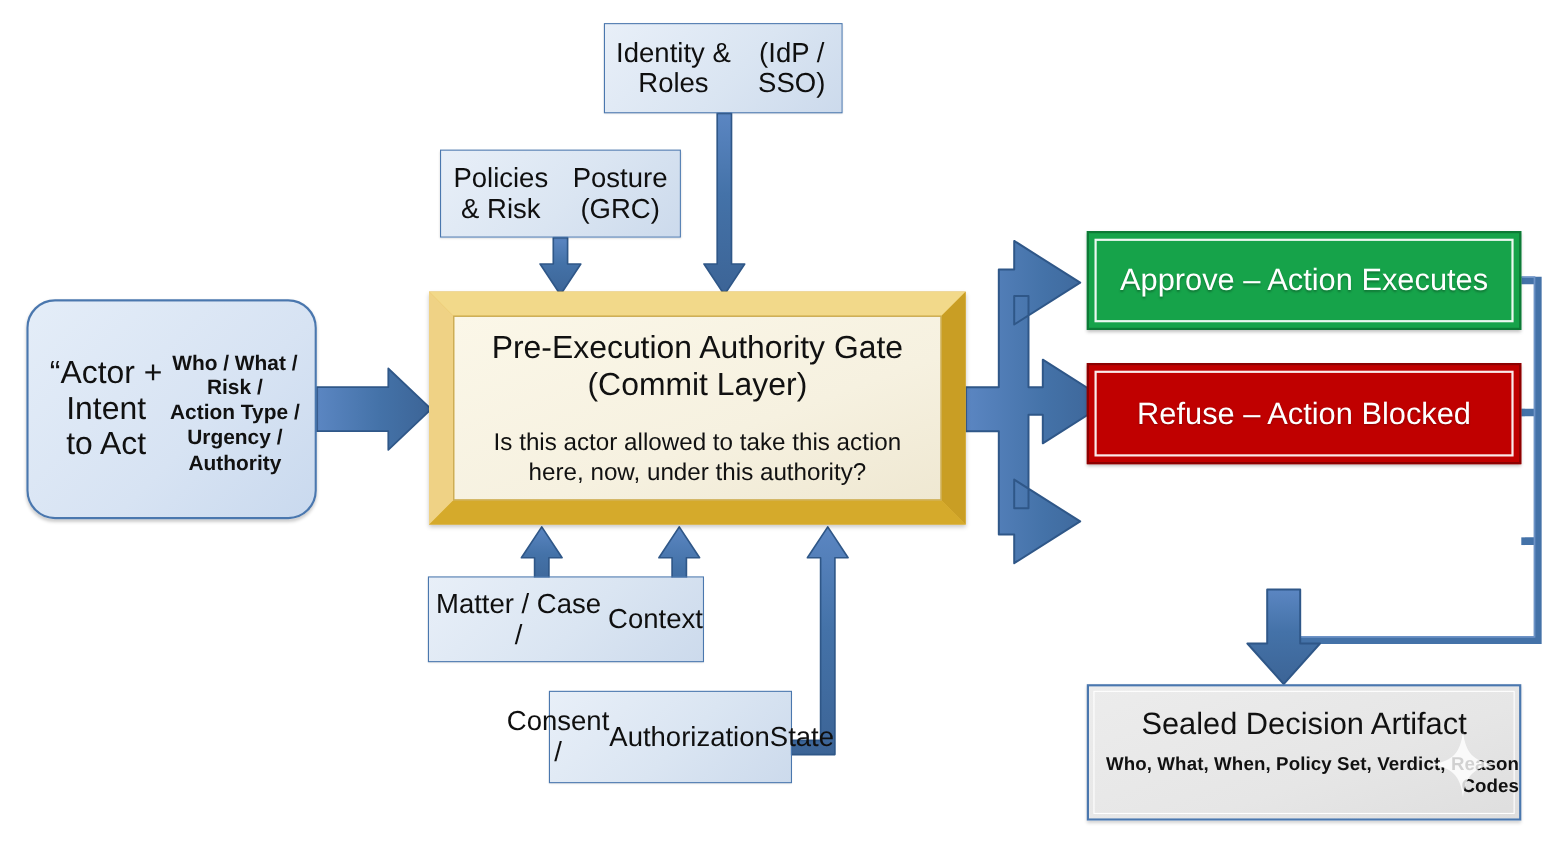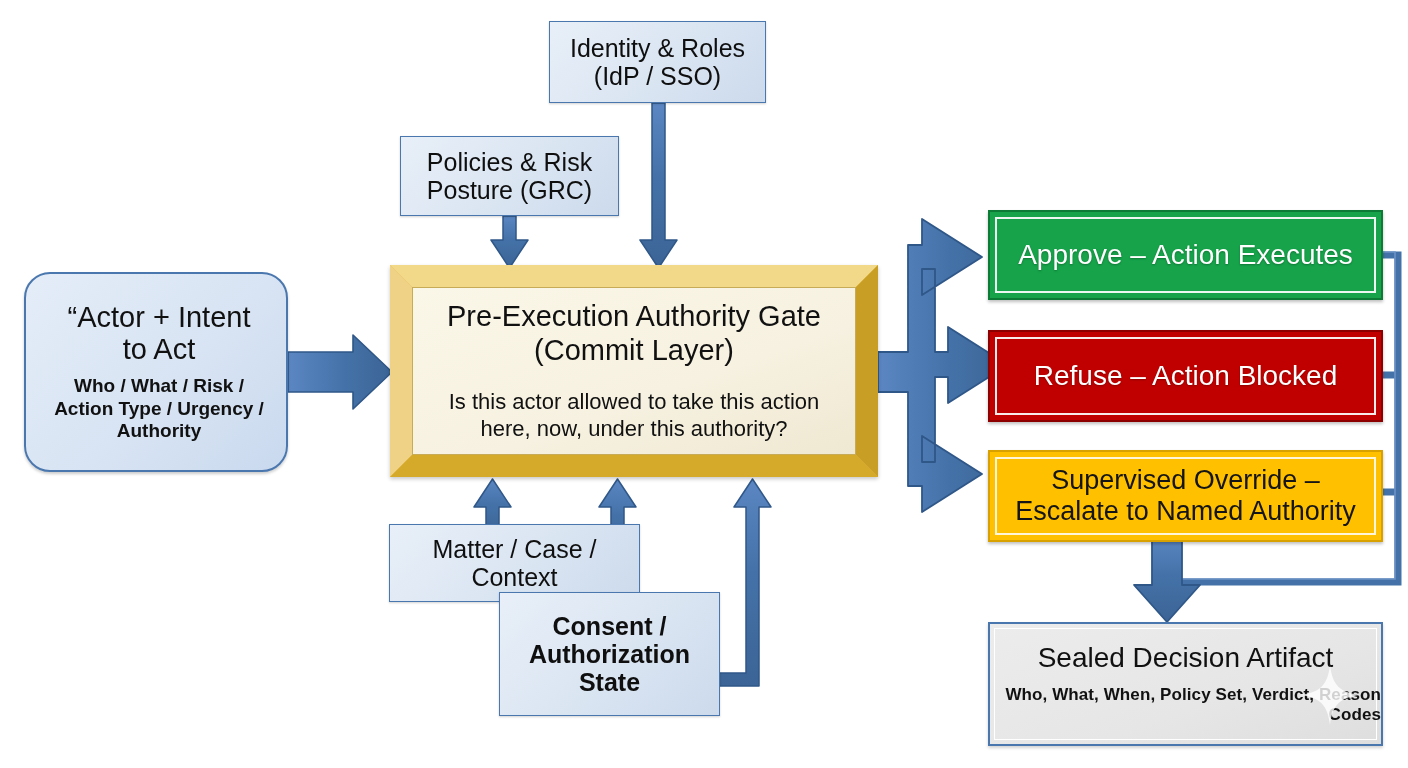--- a/index.html
+++ b/index.html
@@ -12,21 +12,20 @@
     overflow:hidden;
   }
   #canvas{position:relative;width:1408px;height:768px;}
   #svg-layer{position:absolute;left:0;top:0;width:1408px;height:768px;}
 
   
   .node{
     position:absolute;
     box-sizing:border-box;
     display:flex;
-    flex-direction:column;
     align-items:center;
     justify-content:center;
     text-align:center;
     line-height:1.12;
   }
 
   
   .bluebox{
     background:linear-gradient(135deg,#e8eff8 0%,#dae5f2 55%,#ccdaec 100%);
     border:1.6px solid #4a77ae;
@@ -171,21 +170,21 @@
   <div class="node bluebox" id="policies-box" style="left:400px;top:136px;width:219px;height:80px;">
     <span>Policies &amp; Risk</span>
     <span>Posture (GRC)</span>
   </div>
 
   <div class="node bluebox" id="matter-box" style="left:389px;top:524px;width:251px;height:78px;">
     <span>Matter / Case /</span>
     <span>Context</span>
   </div>
 
-  <div class="node bluebox" id="consent-box" style="left:499px;top:592px;width:221px;height:124px;font-weight:bold;">
+  <div class="node bluebox" id="consent-box" style="left:499px;top:628px;width:221px;height:84px;">
     <span>Consent /</span>
     <span>Authorization</span>
     <span>State</span>
   </div>
 
   <div id="gate" style="left:390px;top:265px;width:488px;height:212px;">
     <div class="bev bev-top"></div>
     <div class="bev bev-left"></div>
     <div class="bev bev-right"></div>
     <div class="bev bev-bottom"></div>
@@ -204,27 +203,20 @@
   <div class="outcome" id="out-approve" style="left:988px;top:210px;width:395px;height:90px;">
     <div class="rim"></div>
     <span>Approve – Action Executes</span>
   </div>
 
   <div class="outcome" id="out-refuse" style="left:988px;top:330px;width:395px;height:92px;">
     <div class="rim"></div>
     <span>Refuse – Action Blocked</span>
   </div>
 
-  <div class="outcome" id="out-override" style="left:988px;top:450px;width:395px;height:92px;">
-    <div class="rim"></div>
-    <span>
-      <span>Supervised Override –</span><br>
-      <span>Escalate to Named Authority</span>
-    </span>
-  </div>
 
   <div id="artifact" style="left:988px;top:622px;width:395px;height:124px;">
     <div class="rim"></div>
     <div class="art-title">Sealed Decision Artifact</div>
     <div class="art-sub">Who, What, When, Policy Set, Verdict, Reason Codes</div>
     <svg id="sparkle" viewBox="0 0 100 100">
       <path d="M50 2 C54 34 66 46 98 50 C66 54 54 66 50 98 C46 66 34 54 2 50 C34 46 46 34 50 2 Z" fill="#ffffff" opacity="0.95"></path>
     </svg>
   </div>
 

